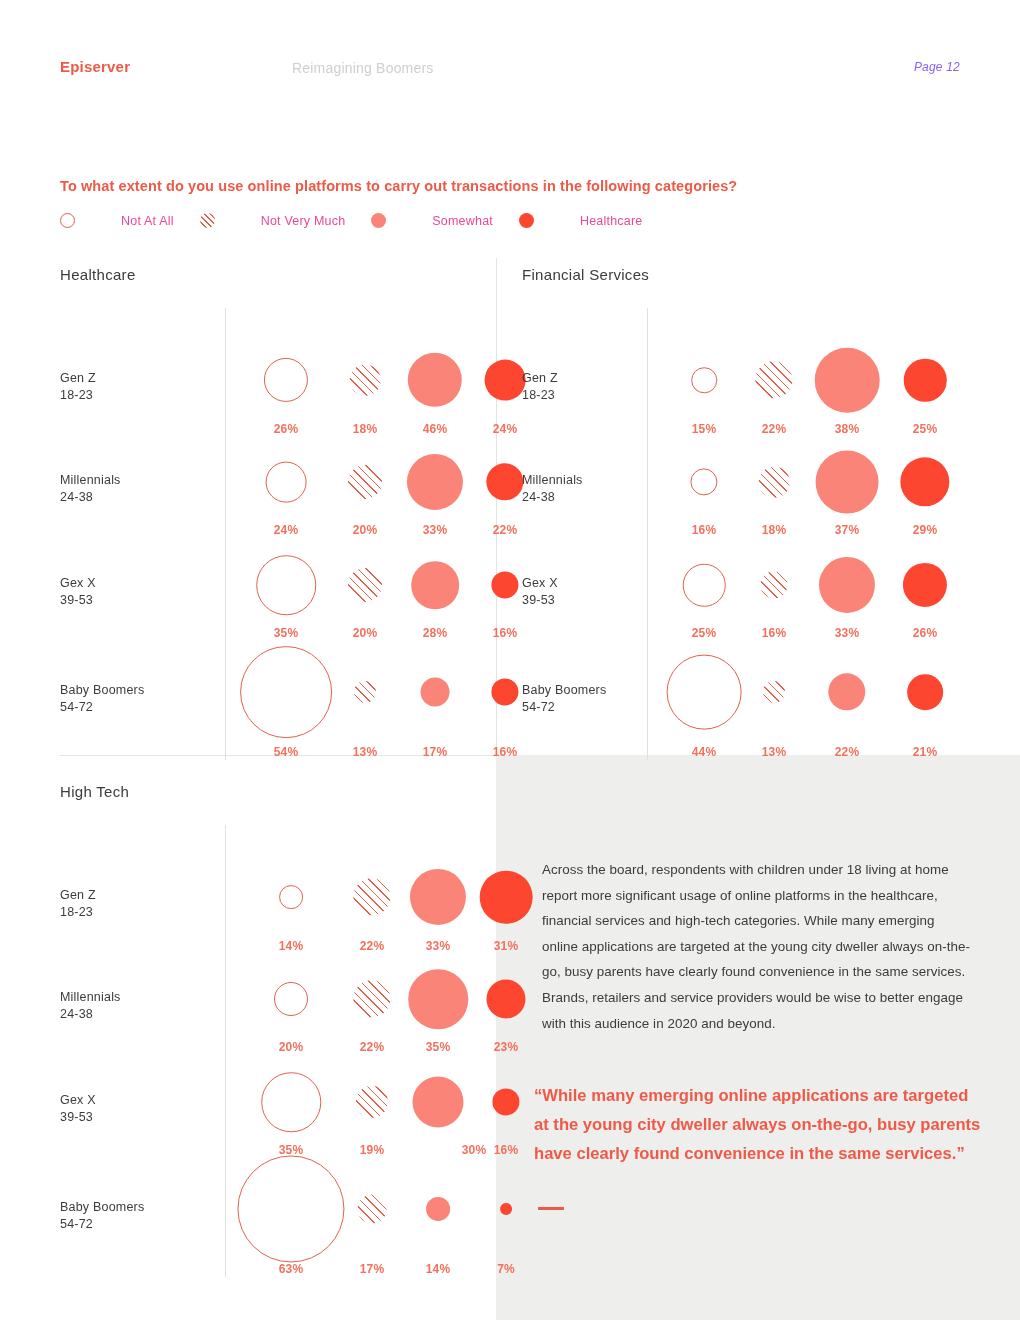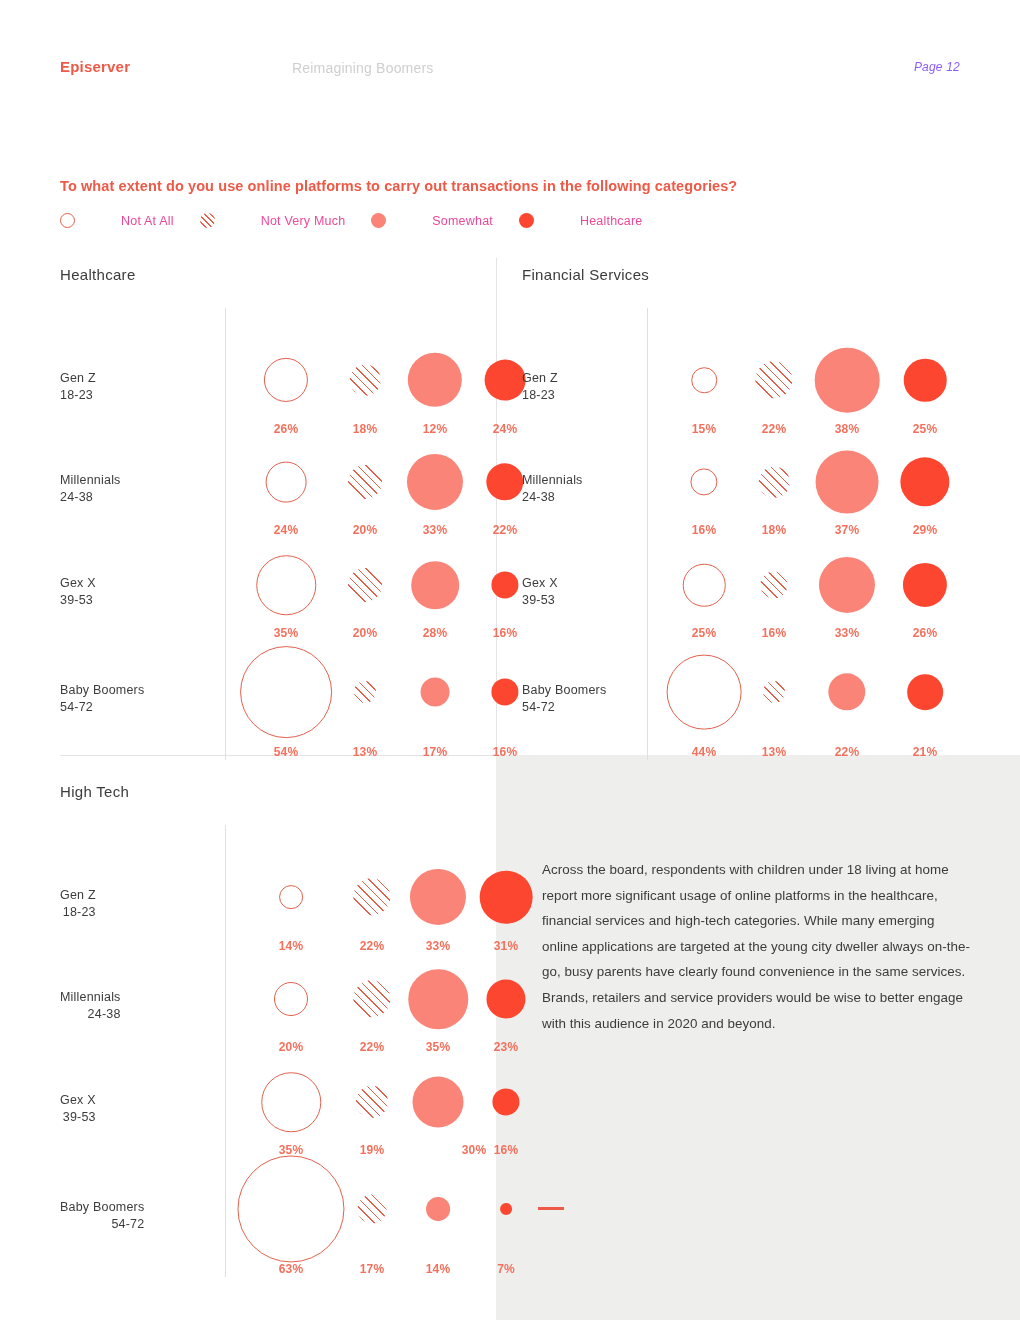--- a/index.html
+++ b/index.html
@@ -138,37 +138,38 @@
         <span class="lg-swatch lg-significant"></span>
         <span class="legend-label">Healthcare</span>
       </div>
     </div>
 
   <div class="div-v-main"></div>
   <div class="div-h-main"></div>
 
   <div class="grey-block"></div>
   <div class="body-copy">Across the board, respondents with children under 18 living at home report more significant usage of online platforms in the healthcare, financial services and high-tech categories. While many emerging online applications are targeted at the young city dweller always on-the-go, busy parents have clearly found convenience in the same services. Brands, retailers and service providers would be wise to better engage with this audience in 2020 and beyond.</div>
+  <div class="pull-quote">“While many emerging online applications are targeted at the young city dweller always on-the-go, busy parents have clearly found convenience in the same services.”</div>
   <div class="quote-rule"></div>
 
   <div id="panels">
       <div class="panel" style="left: 60px; top: 266px; width: 460px; height: 500px;">
         <div class="panel-title">Healthcare</div>
         <div class="rows" style="width: 460px; height: 460px;">
           <div class="vrule" style="left: 165px; top: 0px; height: 452px;"></div>
           <div class="row-label" style="top: 62px;">
             <div>Gen Z</div>
             <div>18-23</div>
           </div>
           <div class="bubble b-outline" style="width: 44.2px; height: 44.2px; left: 226px; top: 72px;"></div>
           <div class="pct" style="left: 226px; top: 114px;">26%</div>
           <div class="bubble b-hatch" style="width: 30.6px; height: 30.6px; left: 305px; top: 72px;"></div>
           <div class="pct" style="left: 305px; top: 114px;">18%</div>
           <div class="bubble b-somewhat" style="width: 54.4px; height: 54.4px; left: 375px; top: 72px;"></div>
-          <div class="pct" style="left: 375px; top: 114px;">12%</div>
+          <div class="pct" style="left: 375px; top: 114px;">46%</div>
           <div class="bubble b-significant" style="width: 40.8px; height: 40.8px; left: 445px; top: 72px;"></div>
           <div class="pct" style="left: 445px; top: 114px;">24%</div>
           <div class="row-label" style="top: 164px;">
             <div>Millennials</div>
             <div>24-38</div>
           </div>
           <div class="bubble b-outline" style="width: 40.8px; height: 40.8px; left: 226px; top: 174px;"></div>
           <div class="pct" style="left: 226px; top: 215px;">24%</div>
           <div class="bubble b-hatch" style="width: 34px; height: 34px; left: 305px; top: 174px;"></div>
           <div class="pct" style="left: 305px; top: 215px;">20%</div>
@@ -249,21 +250,21 @@
           <div class="bubble b-outline" style="width: 74.8px; height: 74.8px; left: 182px; top: 384px;"></div>
           <div class="pct" style="left: 182px; top: 437px;">44%</div>
           <div class="bubble b-hatch" style="width: 22.1px; height: 22.1px; left: 252px; top: 384px;"></div>
           <div class="pct" style="left: 252px; top: 437px;">13%</div>
           <div class="bubble b-somewhat" style="width: 37.4px; height: 37.4px; left: 325px; top: 384px;"></div>
           <div class="pct" style="left: 325px; top: 437px;">22%</div>
           <div class="bubble b-significant" style="width: 35.7px; height: 35.7px; left: 403px; top: 384px;"></div>
           <div class="pct" style="left: 403px; top: 437px;">21%</div>
         </div>
       </div>
-      <div class="panel" style="left: 60px; top: 783px; width: 460px; height: 500px; text-align: right;">
+      <div class="panel" style="left: 60px; top: 783px; width: 460px; height: 500px;">
         <div class="panel-title">High Tech</div>
         <div class="rows" style="width: 460px; height: 460px;">
           <div class="vrule" style="left: 165px; top: 0px; height: 452px;"></div>
           <div class="row-label" style="top: 62px;">
             <div>Gen Z</div>
             <div>18-23</div>
           </div>
           <div class="bubble b-outline" style="width: 23.8px; height: 23.8px; left: 231px; top: 72px;"></div>
           <div class="pct" style="left: 231px; top: 114px;">14%</div>
           <div class="bubble b-hatch" style="width: 37.4px; height: 37.4px; left: 312px; top: 72px;"></div>

